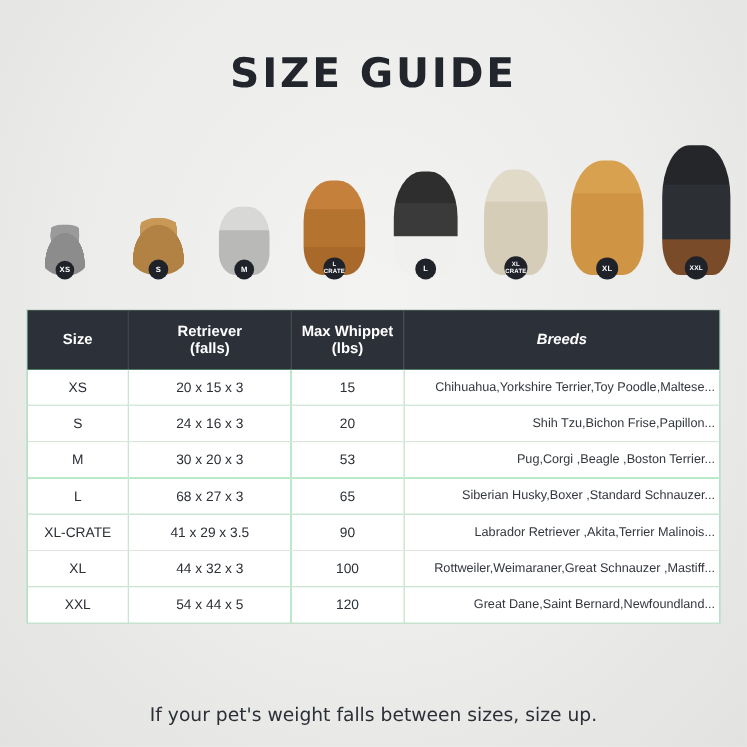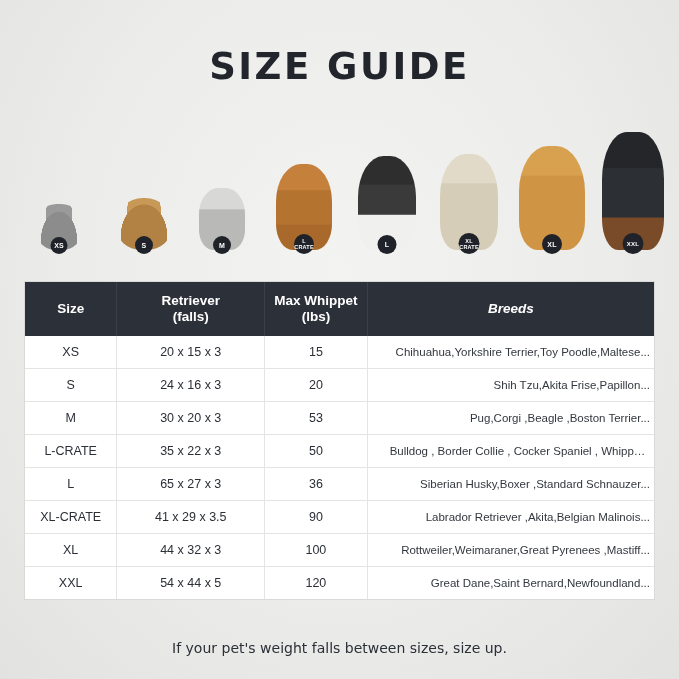--- a/index.html
+++ b/index.html
@@ -120,21 +120,21 @@
   col.c-dim    { width: 23.5%; }
   col.c-weight { width: 16.3%; }
   col.c-breeds { width: 45.6%; }
 
   .footnote {
     position: absolute;
     left: 0;
     right: 0;
     top: 640px;
     text-align: center;
-    font-size: 14px;
+    font-size: 17px;
     color: #2b2f36;
     font-family: "DejaVu Sans", sans-serif;
   }
 </style>
 </head>
 <body>
 
 <div class="page">
 
   <h1 class="title">SIZE GUIDE</h1>
@@ -231,51 +231,45 @@
         <tr>
           <td>XS</td>
           <td>20 x 15 x 3</td>
           <td>15</td>
           <td>Chihuahua,Yorkshire Terrier,Toy Poodle,Maltese...</td>
         </tr>
         <tr>
           <td>S</td>
           <td>24 x 16 x 3</td>
           <td>20</td>
-          <td>Shih Tzu,Akita Frise,Papillon...</td>
+          <td>Shih Tzu,Bichon Frise,Papillon...</td>
         </tr>
         <tr>
           <td>M</td>
           <td>30 x 20 x 3</td>
           <td>53</td>
           <td>Pug,Corgi ,Beagle ,Boston Terrier...</td>
         </tr>
         <tr>
-          <td>L-CRATE</td>
-          <td>35 x 22 x 3</td>
-          <td>50</td>
-          <td>Bulldog , Border Collie , Cocker Spaniel , Whippet...</td>
-        </tr>
-        <tr>
           <td>L</td>
-          <td>65 x 27 x 3</td>
-          <td>36</td>
+          <td>68 x 27 x 3</td>
+          <td>65</td>
           <td>Siberian Husky,Boxer ,Standard Schnauzer...</td>
         </tr>
         <tr>
           <td>XL-CRATE</td>
           <td>41 x 29 x 3.5</td>
           <td>90</td>
-          <td>Labrador Retriever ,Akita,Belgian Malinois...</td>
+          <td>Labrador Retriever ,Akita,Terrier Malinois...</td>
         </tr>
         <tr>
           <td>XL</td>
           <td>44 x 32 x 3</td>
           <td>100</td>
-          <td>Rottweiler,Weimaraner,Great Pyrenees ,Mastiff...</td>
+          <td>Rottweiler,Weimaraner,Great Schnauzer ,Mastiff...</td>
         </tr>
         <tr>
           <td>XXL</td>
           <td>54 x 44 x 5</td>
           <td>120</td>
           <td>Great Dane,Saint Bernard,Newfoundland...</td>
         </tr>
       </tbody>
     </table>
   </div>

